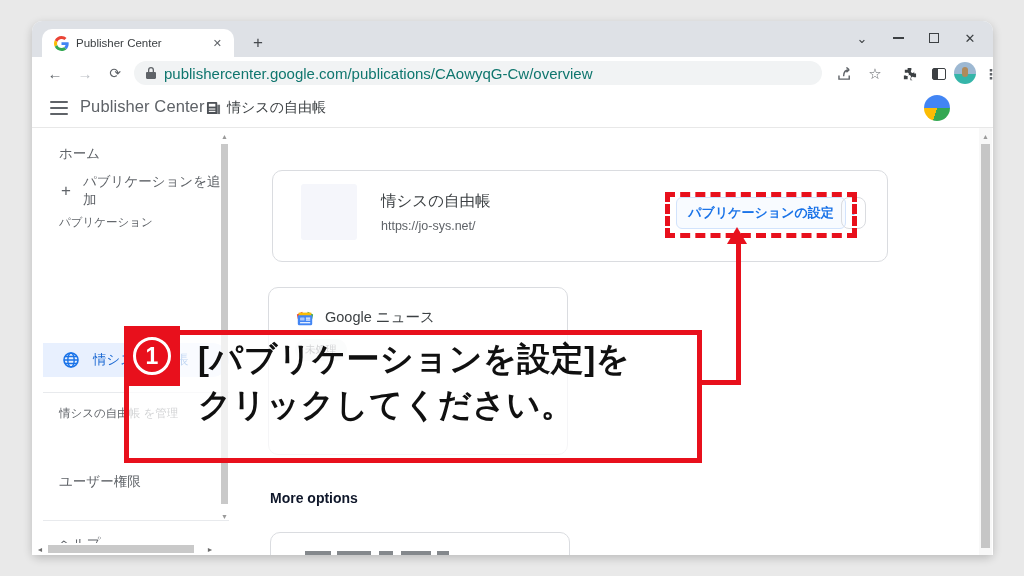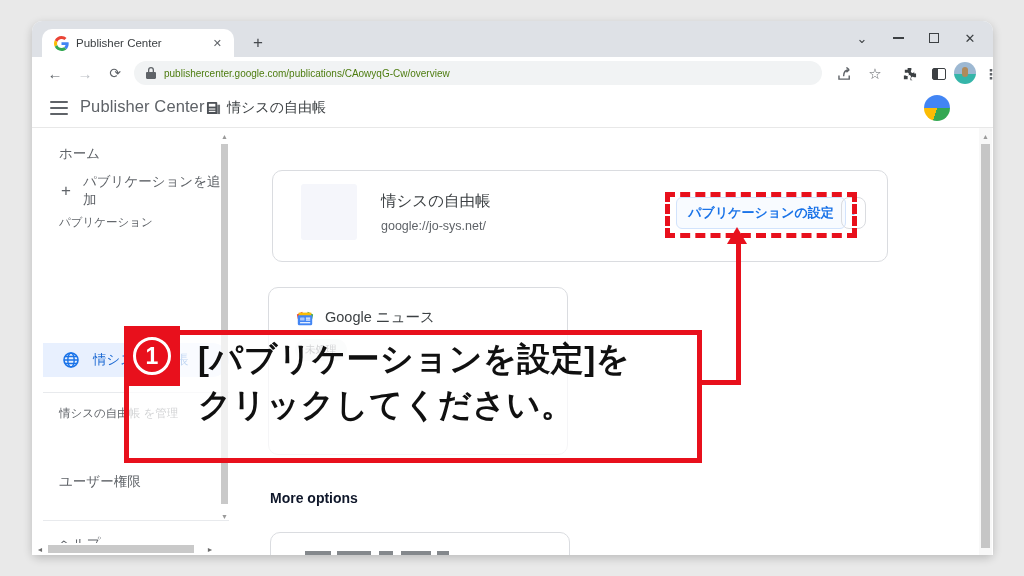--- a/index.html
+++ b/index.html
@@ -25,21 +25,21 @@
   .wc-min .bar { width:11px; height:1.5px; background:#3c4043; }
 
   
   .toolbar { position:absolute; left:0; top:36px; width:100%; height:31px; background:#fff; }
   .navbtn { position:absolute; top:3px; width:26px; height:26px; display:flex; align-items:center; justify-content:center;
             font-size:15px; color:#5f6368; }
   .nb-back { left:10px; } .nb-fwd { left:40px; color:#bdc1c6; } .nb-reload { left:70px; font-size:14px; }
   .urlpill { position:absolute; left:102px; top:4px; width:688px; height:24px; background:#f1f3f4; border-radius:12px;
              display:flex; align-items:center; padding:0 12px; }
   .urlpill .lock { margin-right:8px; display:flex; }
-  .urltext { font-size:10px; color:#4d7c0f; white-space:nowrap; overflow:hidden; }
+  .urltext { font-size:15px; color:#0f766e; white-space:nowrap; overflow:hidden; }
   .tbicon { position:absolute; top:4px; width:26px; height:26px; display:flex; align-items:center; justify-content:center;
             color:#5f6368; }
   .ti-share { left:800px; } .ti-star { left:830px; font-size:15px; }
   .ti-ext { left:864px; } .ti-panel { left:894px; }
   .ti-avatar { left:922px; top:5px; width:22px; height:22px; border-radius:50%;
                background:linear-gradient(to bottom,#9db8d2 55%,#35b5a9 55%); overflow:hidden; }
   .ti-avatar .pet { position:absolute; left:8px; top:5px; width:6px; height:10px; background:#b08a5a; border-radius:3px; }
   .ti-kebab { left:946px; font-size:14px; font-weight:700; color:#5f6368; }
   .panel-ic { width:14px; height:12px; border:1.6px solid #3c4043; border-radius:2px; position:relative; }
   .panel-ic::after { content:""; position:absolute; left:0; top:0; width:5px; height:100%; background:#3c4043; }
@@ -247,21 +247,21 @@
     <div class="sb-hscroll">
       <div class="sb-harrow" style="left:2px;">◄</div>
       <div class="thumb"></div>
       <div class="sb-harrow" style="left:172px;">►</div>
     </div>
 
     <div class="pubcard">
       <div class="pubthumb"></div>
       <div class="pubinfo">
         <div class="t">情シスの自由帳</div>
-        <div class="u">google://jo-sys.net/</div>
+        <div class="u">https://jo-sys.net/</div>
       </div>
       <div class="settings-btn">パブリケーションの設定</div>
       <div class="card-kebab">⋮</div>
       <div class="dashedbox"></div>
     </div>
 
     <div class="newscard">
       <div class="newshead">
         <svg width="20" height="18" viewBox="0 0 22 20">
           <path fill="#ea4335" d="M2 6l6-3 1 5-6 3z"></path>

